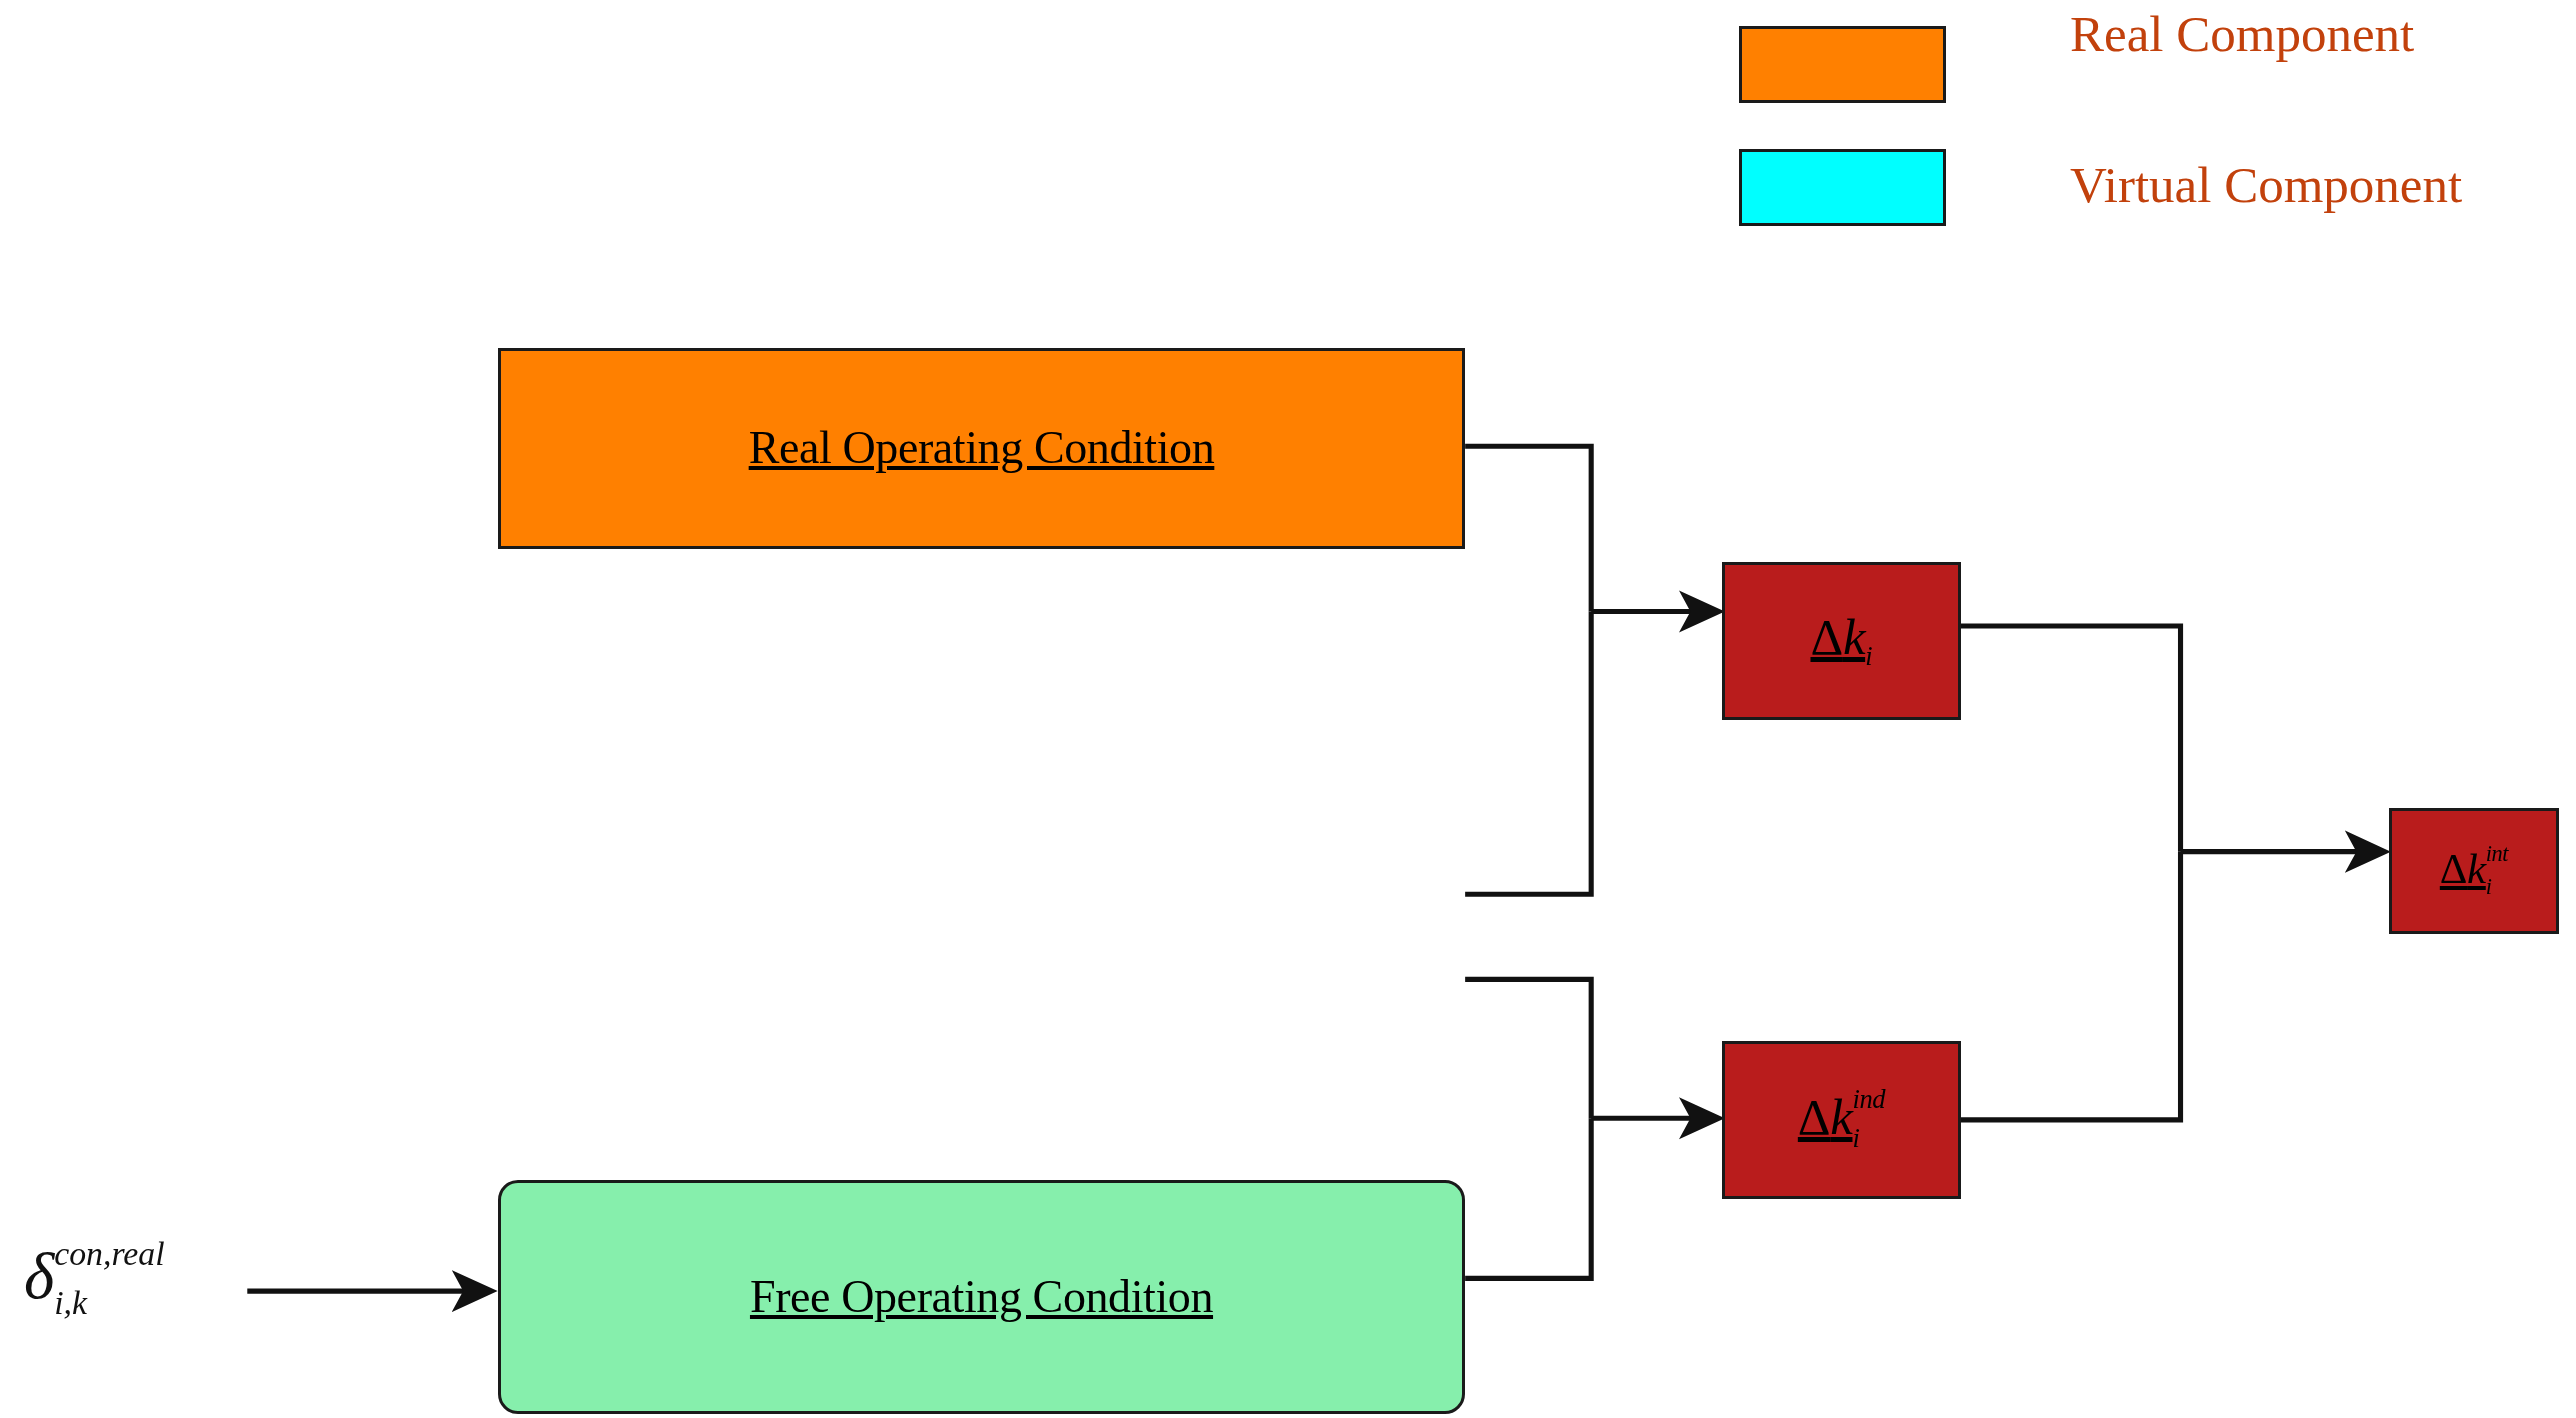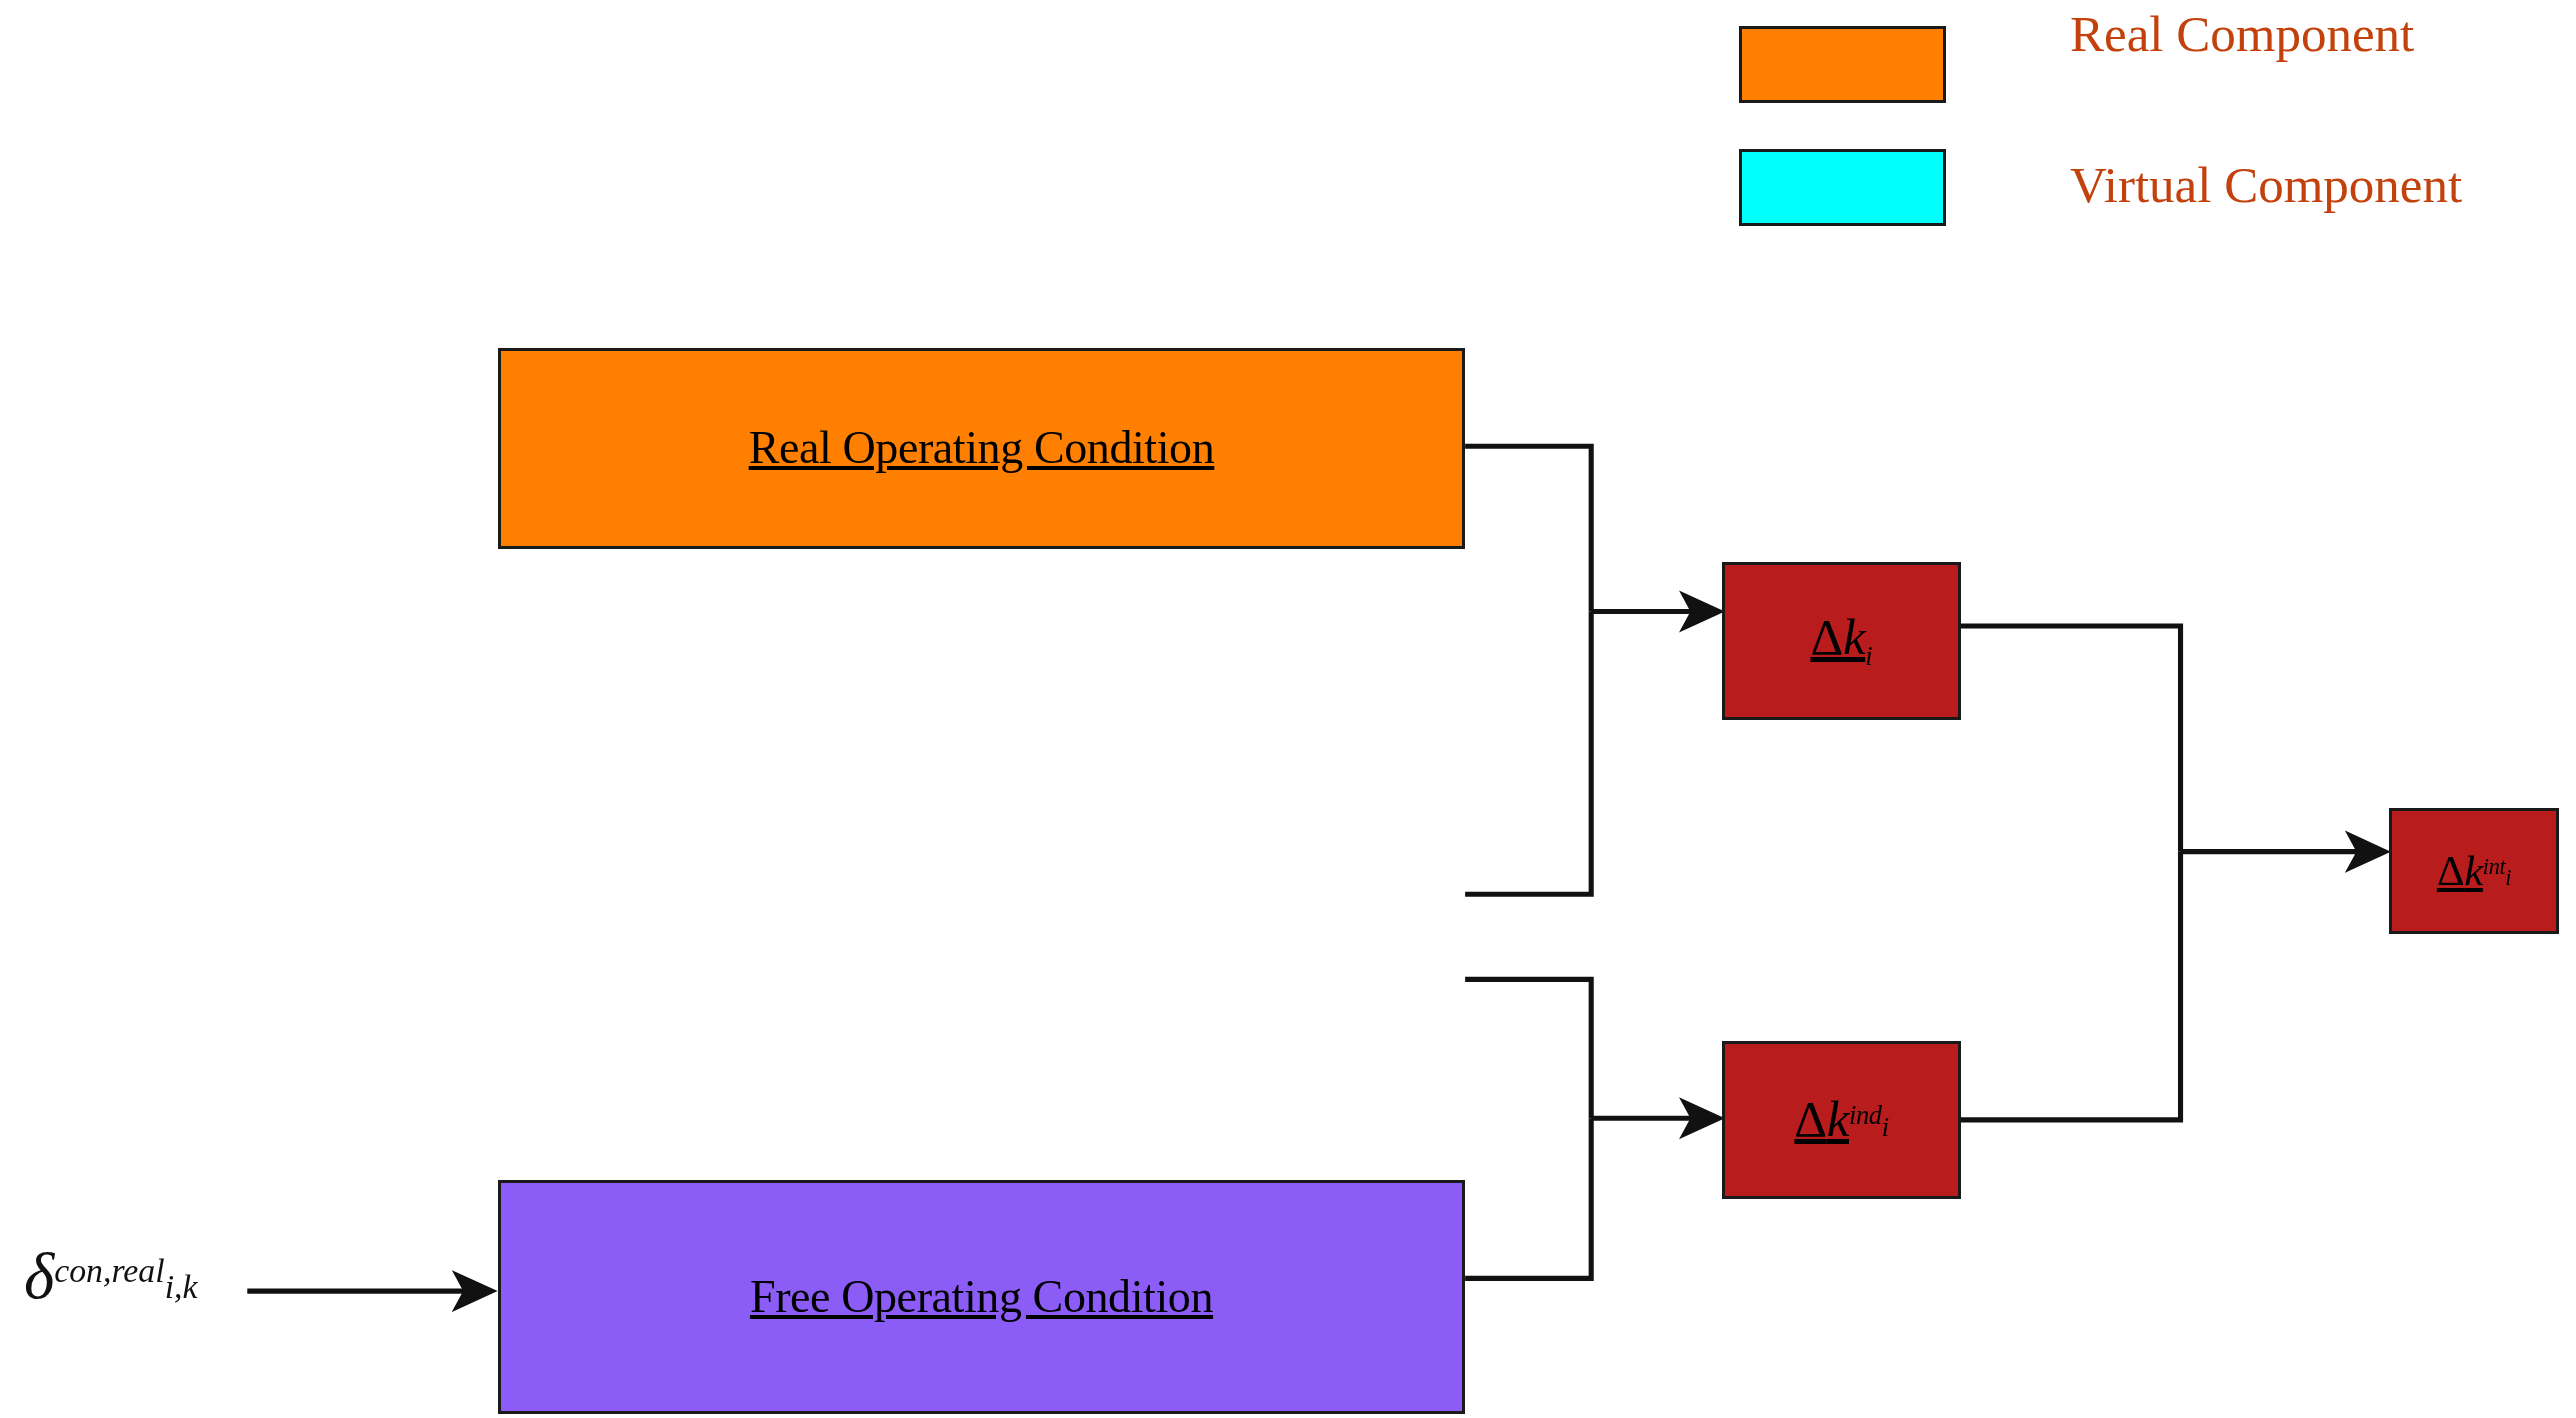--- a/index.html
+++ b/index.html
@@ -33,21 +33,21 @@
     border: 3.4px solid #1a1a1a;
     display: flex;
     align-items: center;
     justify-content: center;
     text-align: center;
     color: #000000;
     line-height: 1.05;
     text-decoration: underline;
   }
   .block.orange { background: #ff8000; }
-  .block.cyan   { background: #8b5cf6; }
+  .block.cyan   { background: #86efac; border-radius: 20px; }
   .block.plain  { background: #b91c1c; border-width: 3.4px; }
 
   .block-label {
     font-size: 46px;
     letter-spacing: -0.4px;
     white-space: nowrap;
   }
   .block-label .it { font-style: italic; }
 
   
@@ -58,21 +58,21 @@
     color: #000;
   }
   .math .dn {
     font-size: 0.52em;
     vertical-align: sub;
     font-style: italic;
     letter-spacing: 0;
   }
   .math .updn {
     display: inline-flex;
-    flex-direction: row;
+    flex-direction: column;
     vertical-align: middle;
     font-size: 0.52em;
     line-height: 1;
     text-align: left;
     position: relative;
     top: -0.06em;
   }
   .math .updn .s1 { position: relative; top: -0.30em; }
   .math .updn .s2 { position: relative; top: 0.16em; }
   .math .delta-up { font-style: normal; }

